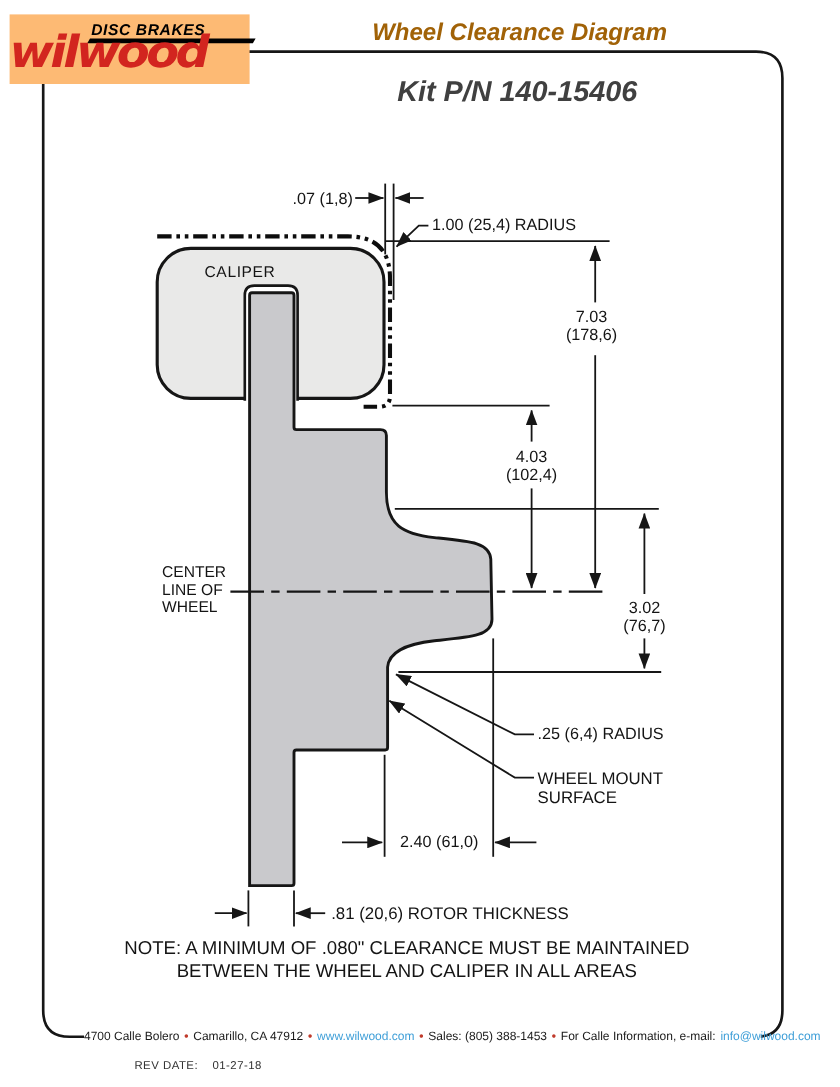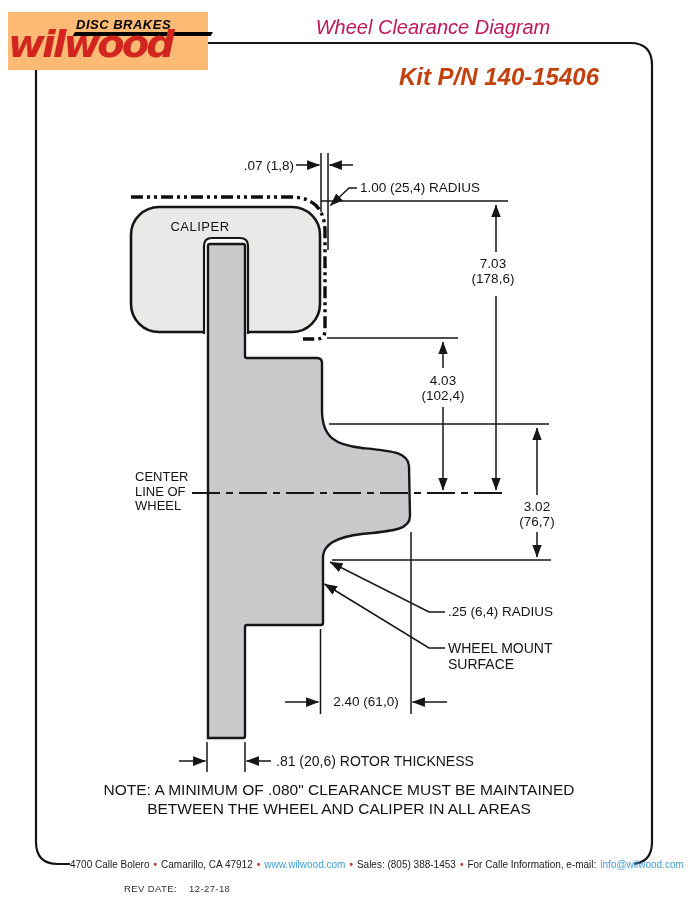--- a/index.html
+++ b/index.html
@@ -30,30 +30,30 @@
   
   .logo{position:absolute;left:8px;top:12px;width:200px;height:58px;background:#fdba74;}
   .logo-tagline{position:absolute;left:68px;top:5px;color:#000;
     font-style:italic;font-weight:900;font-size:13px;letter-spacing:.5px;}
   .logo-bar{position:absolute;left:66px;top:20px;width:138px;height:3.5px;
     background:#000;transform:skewX(-30deg);}
   .logo-script{position:absolute;left:0px;top:11px;color:#d2251f;
     font-family:"DejaVu Sans",sans-serif;font-style:italic;font-weight:900;
     font-size:40px;letter-spacing:-3px;transform:scaleY(.92);transform-origin:left top;}
   .title{position:absolute;left:283px;top:16px;width:300px;text-align:center;
-    font-style:italic;font-weight:400;font-size:20px;color:#be185d;}
-  .kit{position:absolute;left:299px;top:63px;width:300px;text-align:right;
-    font-style:italic;font-weight:700;font-size:24px;color:#c2410c;}
+    font-style:italic;font-weight:700;font-size:20px;color:#a16207;}
+  .kit{position:absolute;left:281px;top:63px;width:300px;text-align:center;
+    font-style:italic;font-weight:700;font-size:24px;color:#404040;}
   .footer{position:absolute;left:70px;right:66px;top:855px;height:19px;background:#fff;
     display:flex;align-items:center;justify-content:space-between;gap:4px;
     white-space:nowrap;font-size:10px;color:#1a1a1a;}
   .footer .bullet{color:#c03a2b;font-weight:700;}
   .footer .link{color:#3f9fd8;cursor:pointer;}
   .rev{position:absolute;left:112px;top:883px;font-size:9.5px;color:#333;
-    letter-spacing:.4px;display:flex;gap:12px;margin-left:12px;}
+    letter-spacing:.4px;display:flex;gap:12px;}
 </style>
 </head>
 <body>
 
 <div class="page">
 
   <svg class="diagram" viewBox="0 0 700 906">
     <defs>
       <marker id="ar" viewBox="0 0 12 9" refX="11.5" refY="4.5" markerWidth="13" markerHeight="10" markerUnits="userSpaceOnUse" orient="auto">
         <path d="M0,0 L12,4.5 L0,9 Z" fill="#161616"></path>
@@ -151,16 +151,16 @@
     <span class="link">www.wilwood.com</span>
     <span class="bullet">•</span>
     <span>Sales: (805) 388-1453</span>
     <span class="bullet">•</span>
     <span>For Calle Information, e-mail:</span>
     <span class="link">info@wilwood.com</span>
   </div>
 
   <div class="rev">
     <span>REV DATE:</span>
-    <span>12-27-18</span>
+    <span>01-27-18</span>
   </div>
 
 </div>
 
 </body></html>

